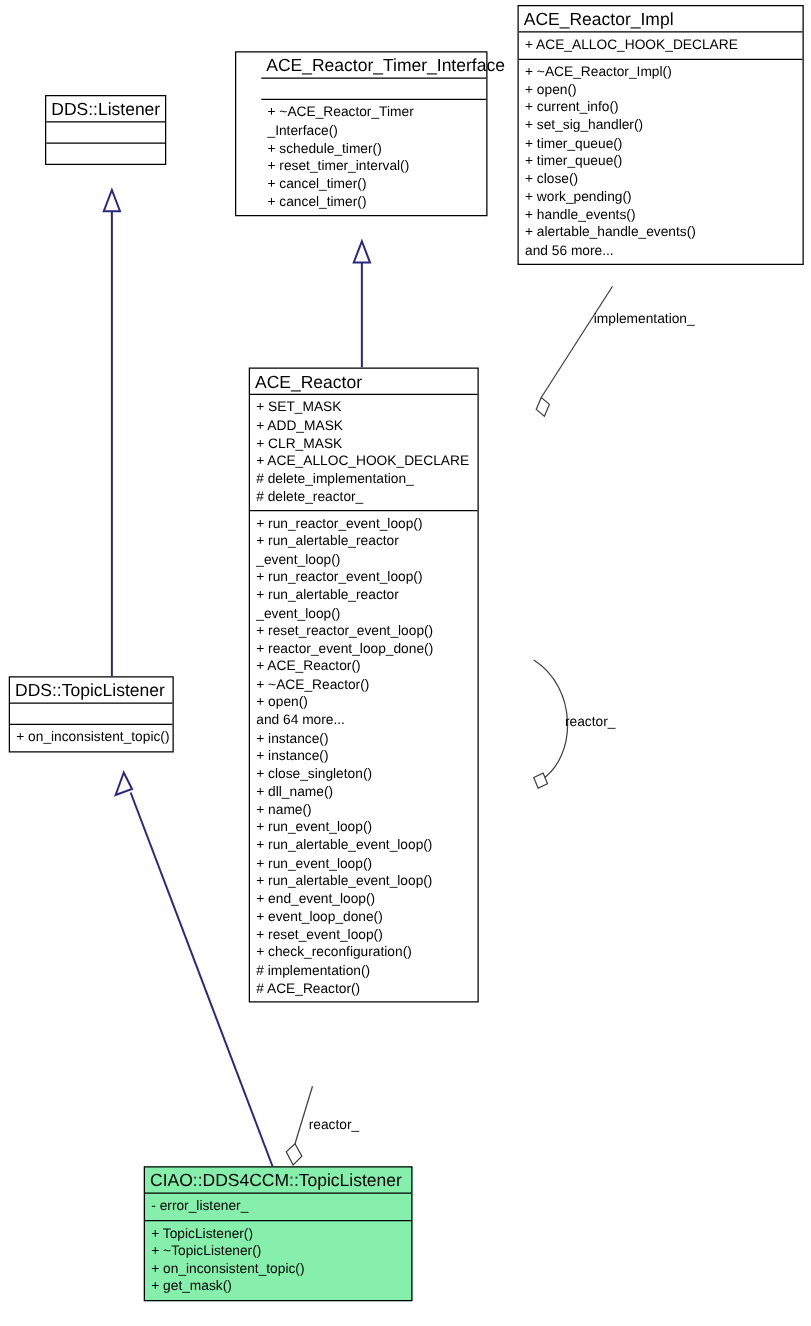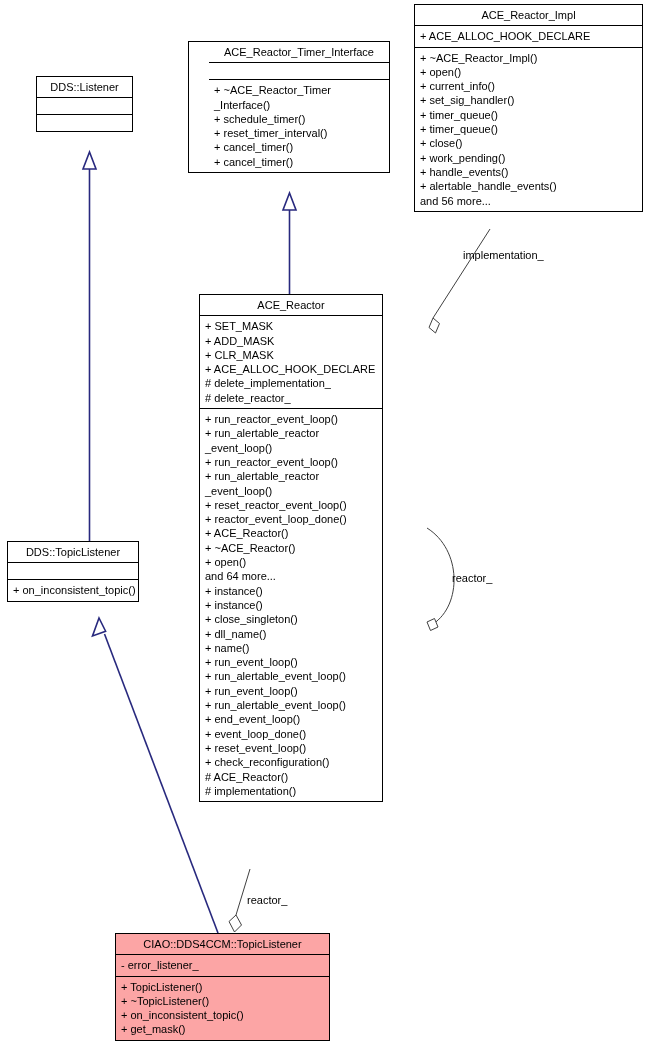--- a/index.html
+++ b/index.html
@@ -20,26 +20,25 @@
   .umlbox {
     position: absolute;
     box-sizing: border-box;
     border: 1px solid #000000;
     background: #ffffff;
     font-size: 11px;
     line-height: 14.3px;
     color: #000000;
   }
   .umlbox.filled {
-    background: #fca5a5;
+    background: #86efac;
   }
   .umlbox .title {
-    text-align: center;
     padding: 3px 4px 3px 4px;
-    font-size: 11px;
+    font-size: 14px;
     white-space: nowrap;
   }
   .umlbox .sep {
     border-top: 1px solid #000000;
     height: 0;
     font-size: 0;
     line-height: 0;
   }
   .umlbox .compartment {
     padding: 3px 4px 3px 5px;
@@ -100,21 +99,21 @@
       <path d="M 427 528 C 462 550, 462 605, 433 624" fill="none" stroke="#404040" stroke-width="1"></path>
       <polygon points="427,622 430.5,630.5 438,627 434.5,618.5" fill="#ffffff" stroke="#404040" stroke-width="1"></polygon>
     </g>
 
     <g>
       <line x1="250" y1="869" x2="236" y2="915" stroke="#404040" stroke-width="1"></line>
       <polygon points="236,915 229,921.5 234.5,932 241.5,925" fill="#ffffff" stroke="#404040" stroke-width="1"></polygon>
     </g>
   </svg>
 
-  <div class="edgelabel" style="left:463px; top:249px;">implementation_</div>
+  <div class="edgelabel" style="left:475px; top:249px;">implementation_</div>
   <div class="edgelabel" style="left:452px; top:572px;">reactor_</div>
   <div class="edgelabel" style="left:247px; top:894px;">reactor_</div>
 
   <div class="umlbox" style="left:36px; top:76px; width:97px;">
     <div class="title">DDS::Listener</div>
     <div class="sep"></div>
     <div class="compartment empty"></div>
     <div class="sep"></div>
     <div class="compartment empty"></div>
   </div>
@@ -187,22 +186,22 @@
         <div class="row">+ dll_name()</div>
         <div class="row">+ name()</div>
         <div class="row">+ run_event_loop()</div>
         <div class="row">+ run_alertable_event_loop()</div>
         <div class="row">+ run_event_loop()</div>
         <div class="row">+ run_alertable_event_loop()</div>
         <div class="row">+ end_event_loop()</div>
         <div class="row">+ event_loop_done()</div>
         <div class="row">+ reset_event_loop()</div>
         <div class="row">+ check_reconfiguration()</div>
+        <div class="row"># implementation()</div>
         <div class="row"># ACE_Reactor()</div>
-        <div class="row"># implementation()</div>
       </div>
   </div>
 
   <div class="umlbox" style="left:7px; top:541px; width:132px;">
     <div class="title">DDS::TopicListener</div>
     <div class="sep"></div>
     <div class="compartment empty"></div>
     <div class="sep"></div>
     <div class="compartment">
         <div class="row">+ on_inconsistent_topic()</div>

